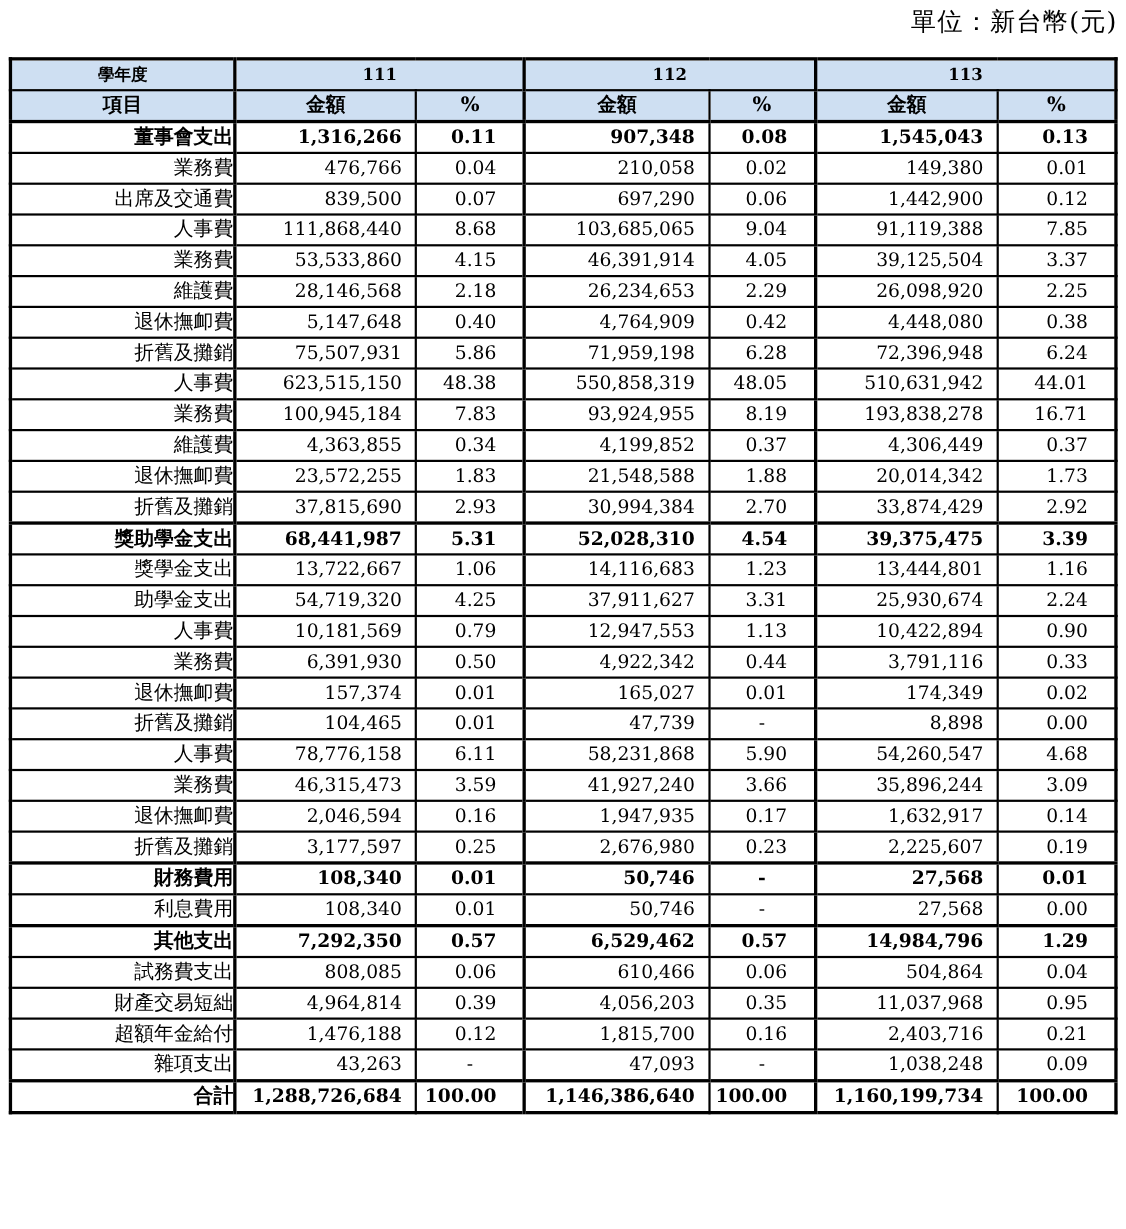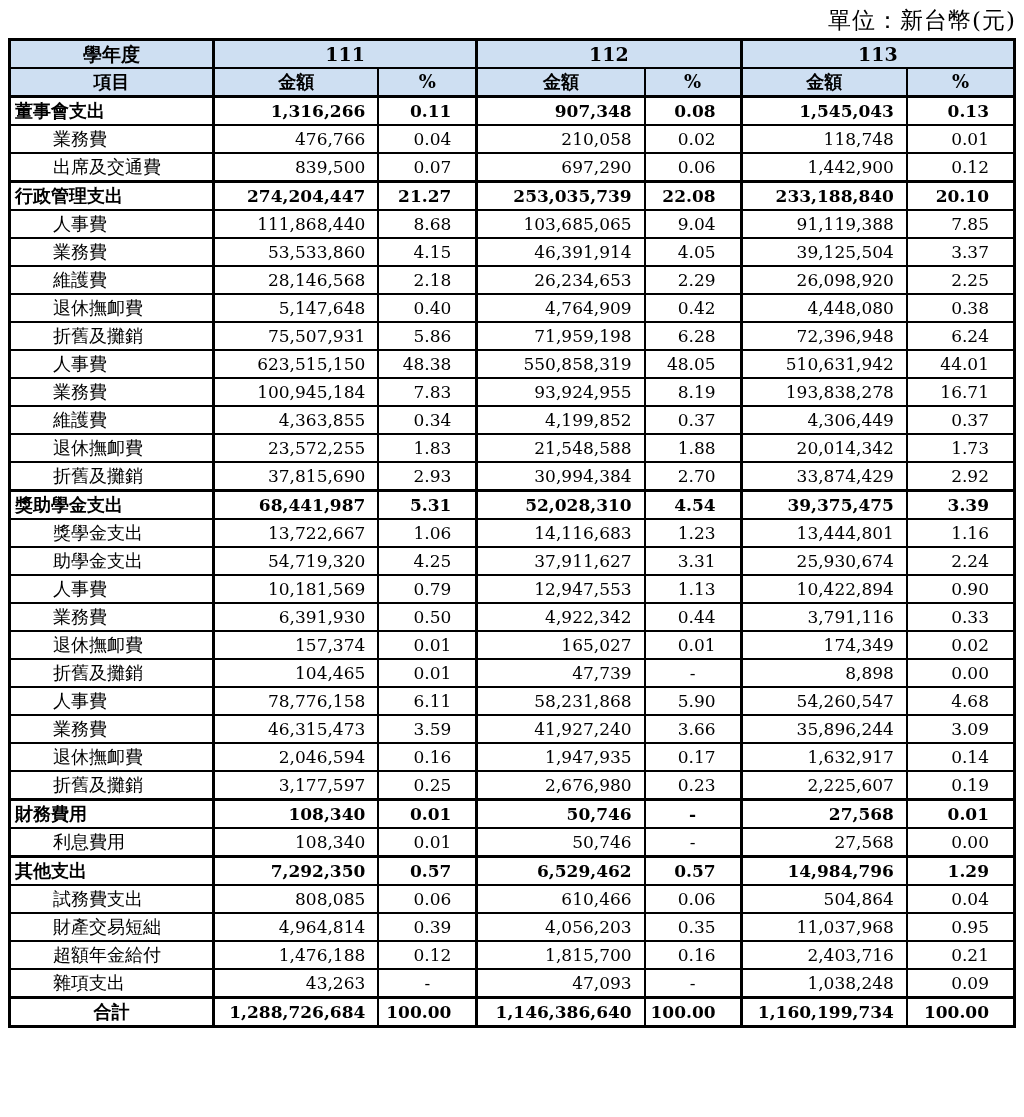--- a/index.html
+++ b/index.html
@@ -14,21 +14,21 @@
     color: #000;
   }
   .page {
     padding: 4px 8px 10px 8px;
   }
   .unit-title {
     width: 1008px;
     text-align: right;
     font-size: 23px;
     line-height: 32px;
-    margin-bottom: 2px;
+    margin-bottom: 16px;
     letter-spacing: 1px;
   }
   table.fin-table {
     border-collapse: collapse;
     table-layout: fixed;
     width: 1008px;
     border: 3px solid #000;
   }
   .fin-table th, .fin-table td {
     box-sizing: border-box;
@@ -41,25 +41,25 @@
     border: 2px solid #000;
   }
   
   .fin-table .c-amt { border-left: 3px solid #000; }
   
   .fin-table thead th {
     background: var(--header-bg, #CEDFF2);
     font-weight: bold;
     text-align: center;
   }
-  .fin-table thead tr.hdr-years th { font-size: 19px; }
+  .fin-table thead tr.hdr-years th { font-size: 15px; }
   .fin-table thead tr.hdr-cols th { border-bottom: 3px solid #000; font-size: 18px; }
   
   .fin-table tbody td.c-item {
-    text-align: left;
+    text-align: right;
     padding-left: 42px;
     font-size: 18px;
   }
   .fin-table tbody td.c-amt {
     text-align: right;
     padding-right: 12px;
   }
   .fin-table tbody td.c-pct {
     text-align: right;
     padding-right: 24px;
@@ -71,21 +71,20 @@
   
   .fin-table tbody tr.row-category td,
   .fin-table tbody tr.row-total td {
     font-weight: bold;
     border-top: 3px solid #000;
   }
   .fin-table tbody tr.row-category td.c-item {
     padding-left: 4px;
   }
   .fin-table tbody tr.row-total td.c-item {
-    text-align: center;
     padding-left: 0;
   }
 </style>
 </head>
 <body>
 
 <div class="page">
   <div class="unit-title">單位：新台幣(元)</div>
 
   <table class="fin-table">
@@ -124,40 +123,31 @@
           <td class="c-pct">0.08</td>
           <td class="c-amt">1,545,043</td>
           <td class="c-pct">0.13</td>
         </tr>
         <tr class="row-sub">
           <td class="c-item">業務費</td>
           <td class="c-amt">476,766</td>
           <td class="c-pct">0.04</td>
           <td class="c-amt">210,058</td>
           <td class="c-pct">0.02</td>
-          <td class="c-amt">118,748</td>
+          <td class="c-amt">149,380</td>
           <td class="c-pct">0.01</td>
         </tr>
         <tr class="row-sub">
           <td class="c-item">出席及交通費</td>
           <td class="c-amt">839,500</td>
           <td class="c-pct">0.07</td>
           <td class="c-amt">697,290</td>
           <td class="c-pct">0.06</td>
           <td class="c-amt">1,442,900</td>
           <td class="c-pct">0.12</td>
-        </tr>
-        <tr class="row-category">
-          <td class="c-item">行政管理支出</td>
-          <td class="c-amt">274,204,447</td>
-          <td class="c-pct">21.27</td>
-          <td class="c-amt">253,035,739</td>
-          <td class="c-pct">22.08</td>
-          <td class="c-amt">233,188,840</td>
-          <td class="c-pct">20.10</td>
         </tr>
         <tr class="row-sub">
           <td class="c-item">人事費</td>
           <td class="c-amt">111,868,440</td>
           <td class="c-pct">8.68</td>
           <td class="c-amt">103,685,065</td>
           <td class="c-pct">9.04</td>
           <td class="c-amt">91,119,388</td>
           <td class="c-pct">7.85</td>
         </tr>

